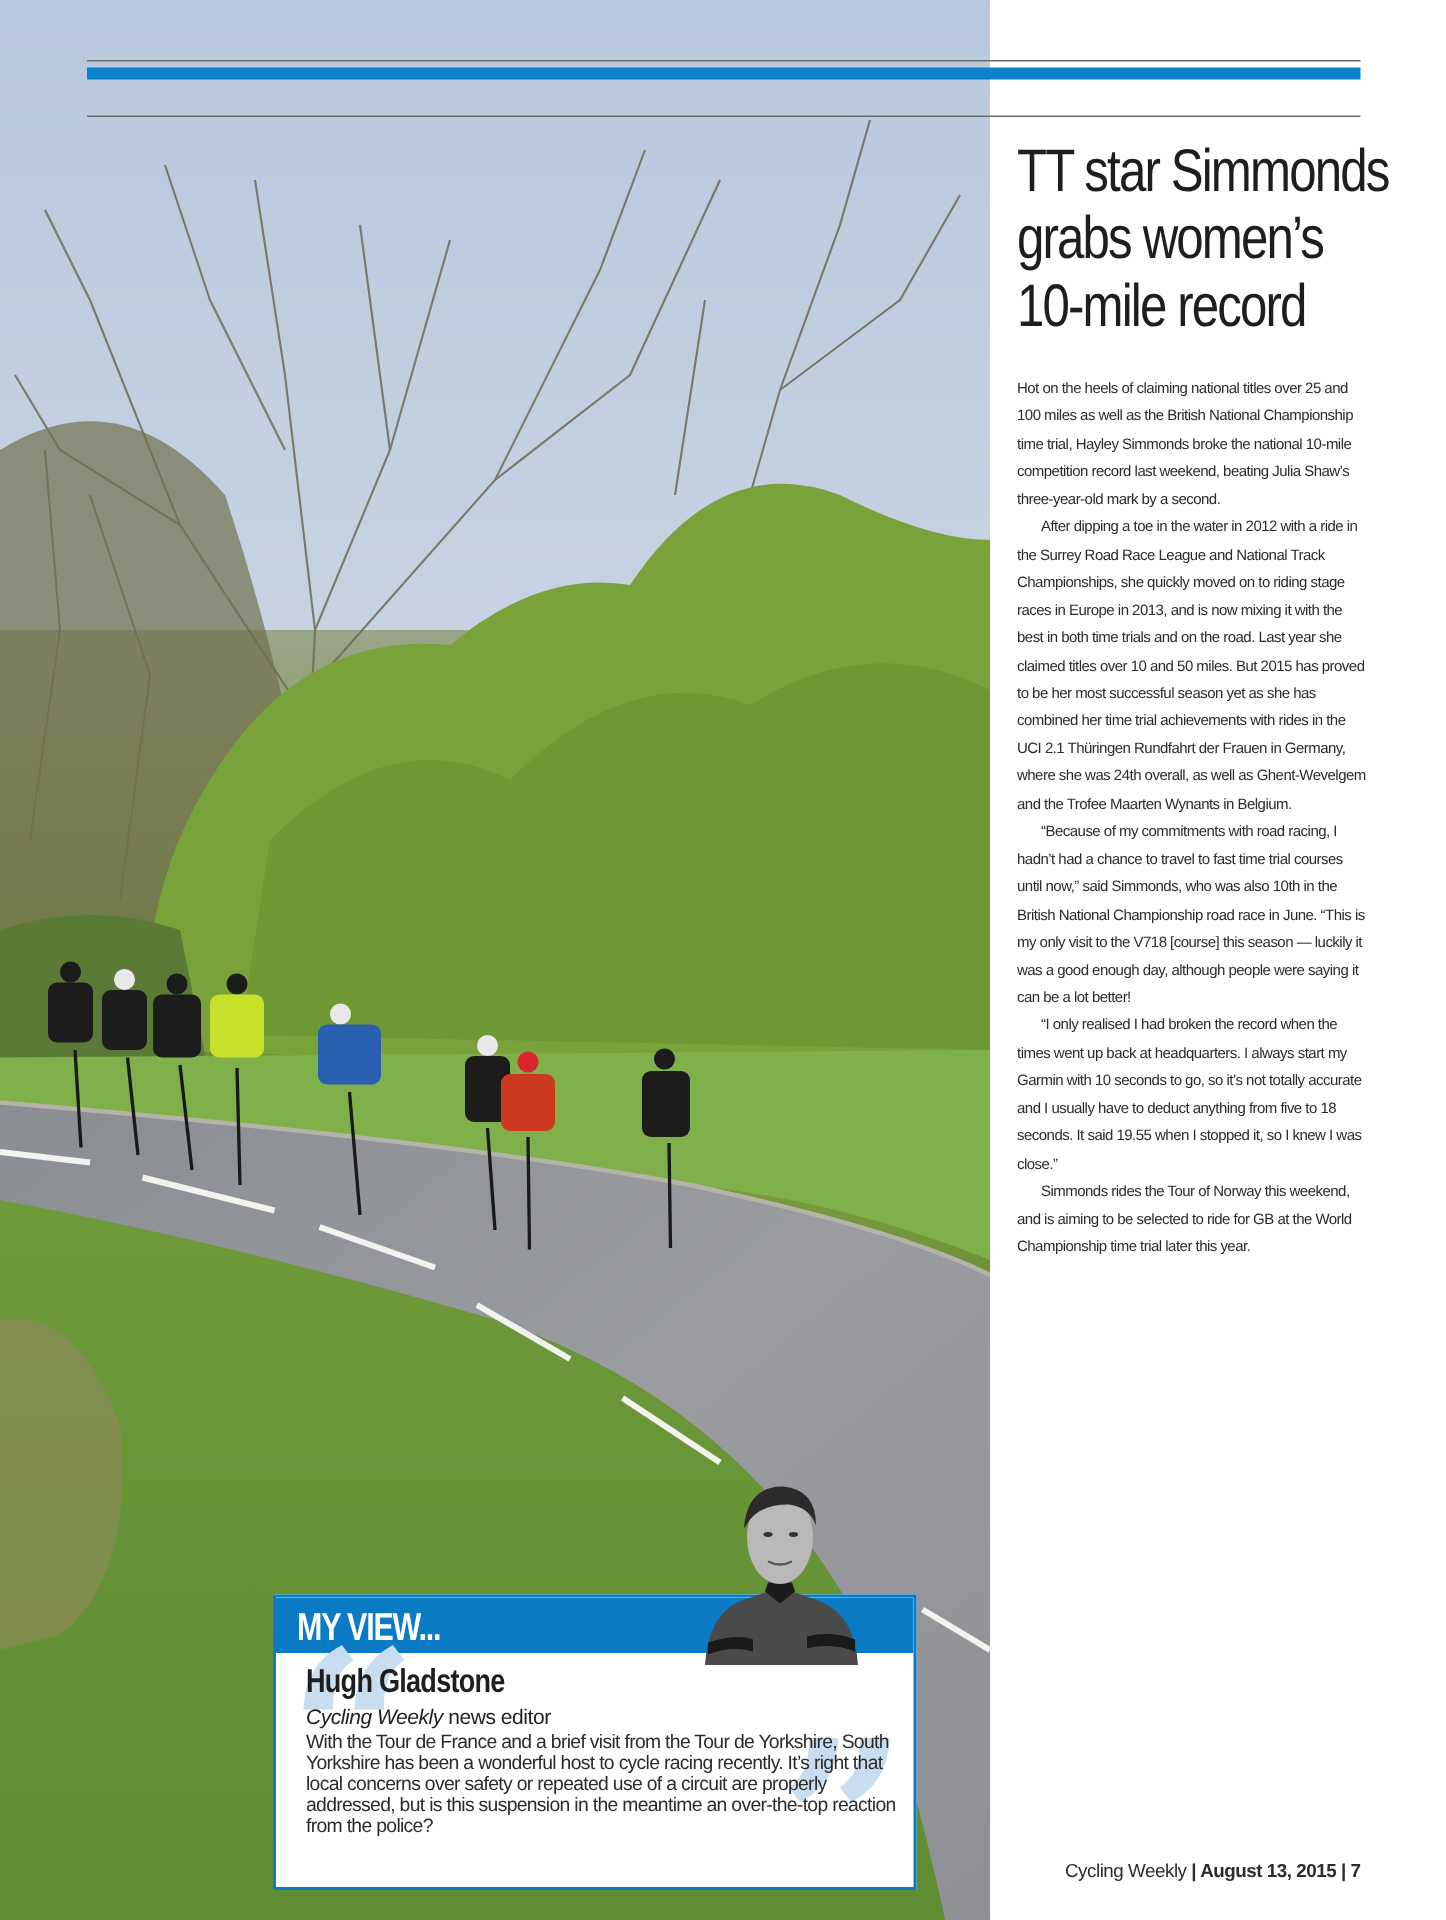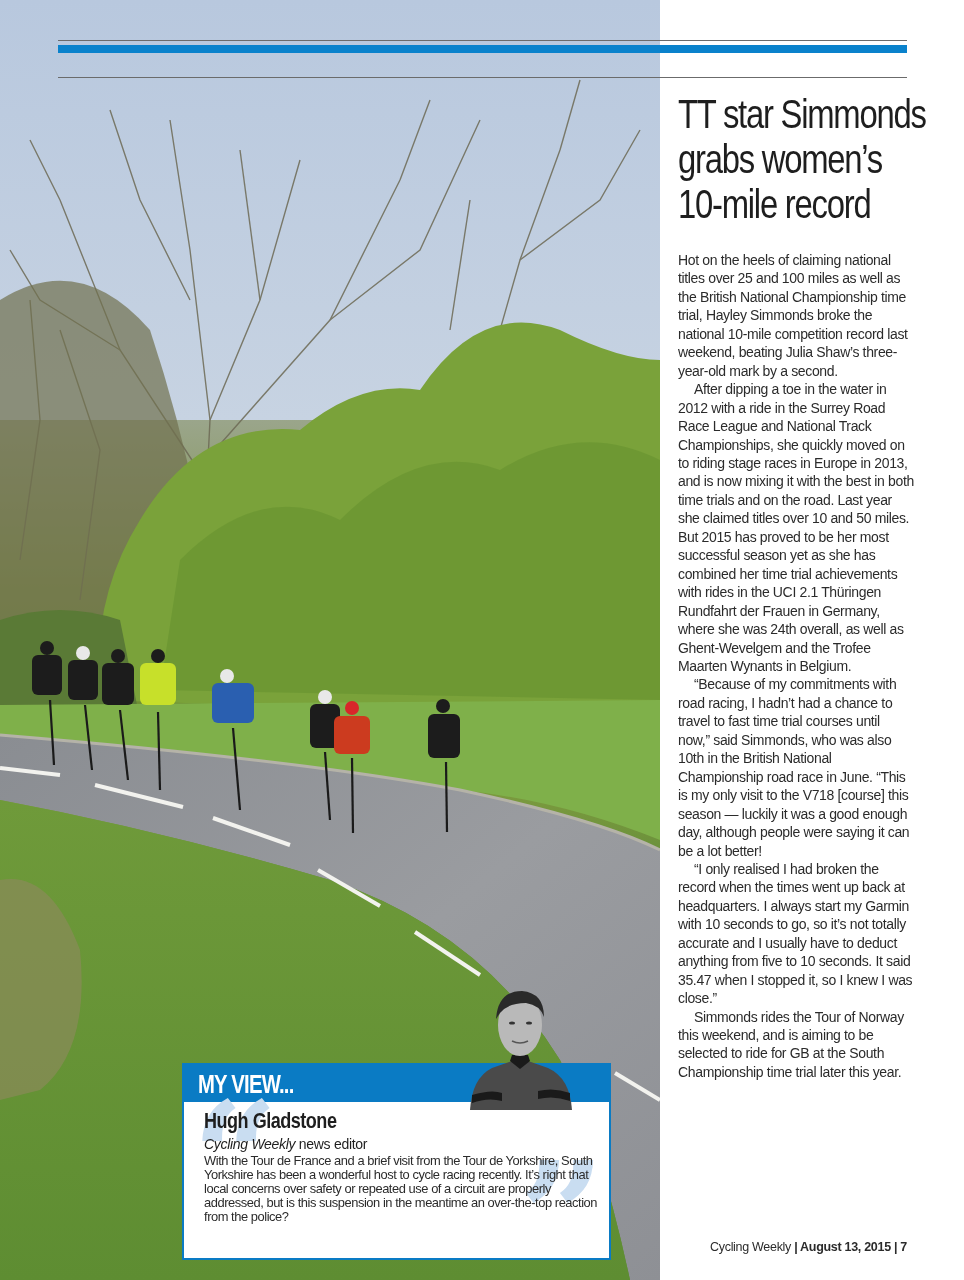--- a/index.html
+++ b/index.html
@@ -12,21 +12,21 @@
 
   
   .rule-thin { position:absolute; left:58px; width:849px; height:1px; background:#6b6b6b; }
   .rule-blue { position:absolute; left:58px; top:45px; width:849px; height:8px; background:#0a82cc; }
 
   
   .headline { position:absolute; left:678px; top:92px; width:270px; margin:0;
     font-family:"Liberation Sans", sans-serif; font-weight:400; font-size:40px; line-height:45px;
     color:#1e1e1e; letter-spacing:-1.5px; transform:scaleX(0.82); transform-origin:left top; white-space:nowrap; }
   .body { position:absolute; left:678px; top:251px; width:236px; color:#2b2b2b;
-    font-family:"Liberation Sans", sans-serif; font-size:14px; line-height:18.45px; letter-spacing:-0.35px; }
+    font-family:"Liberation Sans", sans-serif; font-size:10px; line-height:18.45px; letter-spacing:-0.35px; }
   .body p { margin:0; text-indent:0; }
   .body p + p { text-indent:16px; }
   .folio { position:absolute; right:57px; top:1240px; font-size:12.5px; color:#2b2b2b; letter-spacing:-0.3px; }
   .folio b { font-weight:700;text-align:center; }
 
   
   .myview { position:absolute; left:182px; top:1023px; width:429px; height:197px; background:#ffffff;
     border:2px solid #0a7bc4; box-sizing:border-box; overflow:hidden;margin-top:40px; }
   .myview-bar { position:absolute; left:0; top:0; right:0; height:37px; background:#0a7bc4; }
   .myview-title { position:absolute; left:14px; top:5px; color:#ffffff; font-weight:700; font-size:26px; line-height:28px;
@@ -146,22 +146,22 @@
 <h1 class="headline">
   <span>TT star Simmonds</span><br>
   <span>grabs women’s</span><br>
   <span>10-mile record</span>
 </h1>
 
 <div class="body">
   <p>Hot on the heels of claiming national titles over 25 and 100 miles as well as the British National Championship time trial, Hayley Simmonds broke the national 10-mile competition record last weekend, beating Julia Shaw’s three-year-old mark by a second.</p>
   <p>After dipping a toe in the water in 2012 with a ride in the Surrey Road Race League and National Track Championships, she quickly moved on to riding stage races in Europe in 2013, and is now mixing it with the best in both time trials and on the road. Last year she claimed titles over 10 and 50 miles. But 2015 has proved to be her most successful season yet as she has combined her time trial achievements with rides in the UCI 2.1 Thüringen Rundfahrt der Frauen in Germany, where she was 24th overall, as well as Ghent-Wevelgem and the Trofee Maarten Wynants in Belgium.</p>
   <p>“Because of my commitments with road racing, I hadn’t had a chance to travel to fast time trial courses until now,” said Simmonds, who was also 10th in the British National Championship road race in June. “This is my only visit to the V718 [course] this season — luckily it was a good enough day, although people were saying it can be a lot better!</p>
-  <p>“I only realised I had broken the record when the times went up back at headquarters. I always start my Garmin with 10 seconds to go, so it’s not totally accurate and I usually have to deduct anything from five to 10 seconds. It said 35.47 when I stopped it, so I knew I was close.”</p>
-  <p>Simmonds rides the Tour of Norway this weekend, and is aiming to be selected to ride for GB at the South Championship time trial later this year.</p>
+  <p>“I only realised I had broken the record when the times went up back at headquarters. I always start my Garmin with 10 seconds to go, so it’s not totally accurate and I usually have to deduct anything from five to 18 seconds. It said 19.55 when I stopped it, so I knew I was close.”</p>
+  <p>Simmonds rides the Tour of Norway this weekend, and is aiming to be selected to ride for GB at the World Championship time trial later this year.</p>
 </div>
 
 <div class="folio">
   <span>Cycling Weekly</span><b><span> | </span><span>August 13, 2015</span><span> | </span><span>7</span></b>
 </div>
 
 <div class="myview">
   <div class="myview-bar">
     <div class="myview-title">MY VIEW...</div>
   </div>

